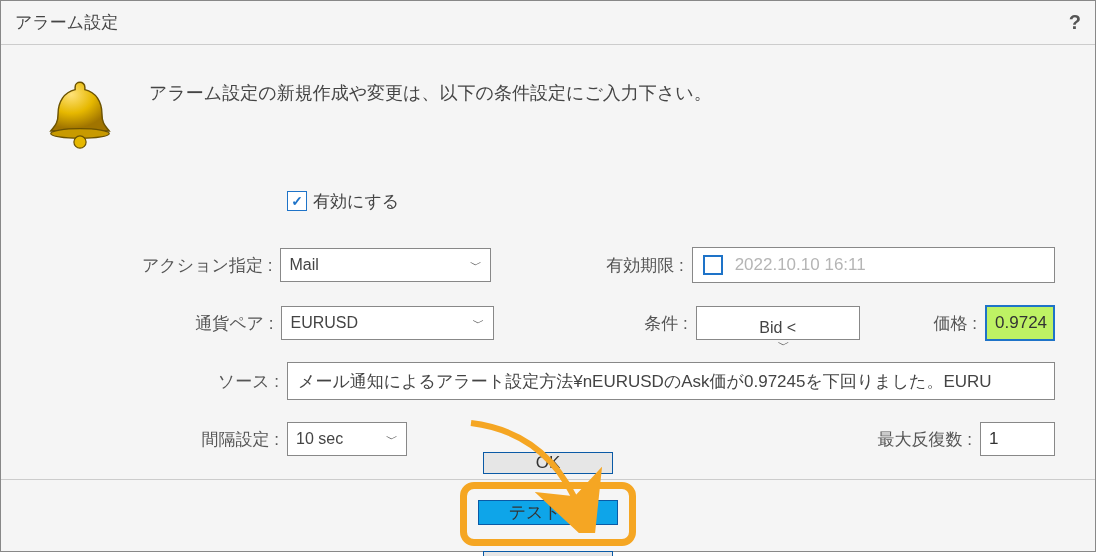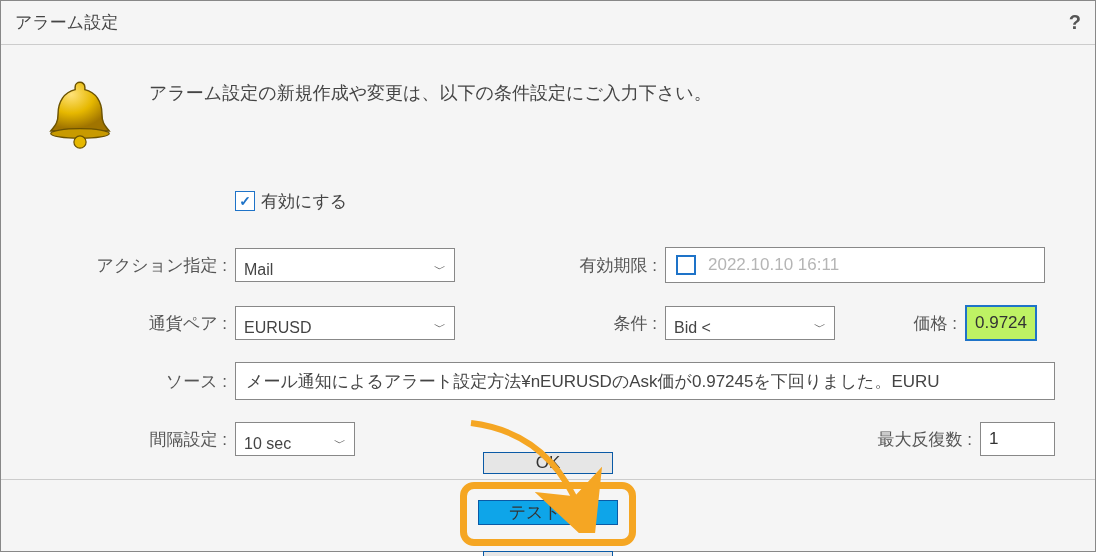--- a/index.html
+++ b/index.html
@@ -30,21 +30,21 @@
 }
 .titlebar .title { font-size: 17px; color: #444; }
 .titlebar .help { font-size: 20px; color: #555; font-weight: bold; cursor: pointer; }
 .content {
   padding: 30px 40px 0 40px;
   position: relative;
 }
 .header-row { display: flex; align-items: flex-start; gap: 30px; margin-bottom: 30px; }
 .bell { width: 78px; height: 78px; flex-shrink: 0; }
 .intro { font-size: 18px; color: #444; padding-top: 6px; }
-.form { margin-left: 44px; }
+.form { margin-left: 96px; }
 .row { display: flex; align-items: center; margin-bottom: 22px; height: 36px; }
 .row.first { margin-bottom: 28px; }
 .label-col {
   width: 150px;
   text-align: right;
   padding-right: 8px;
   font-size: 17px;
   color: #555;
 }
 .field { display: flex; align-items: center; }
@@ -58,27 +58,27 @@
 }
 .checkbox-label { font-size: 17px; color: #444; }
 .select, .textbox, .combo {
   border: 1px solid #888;
   background: #fff;
   height: 34px;
   padding: 12px 8px;
   font-size: 16px;
   color: #444;
   display: flex;
-  align-items: flex-start;
+  align-items: center;
   position: relative;
 }
 .select { justify-content: space-between; }
 .chevron { color: #555; font-size: 12px; margin-left: 12px; }
 .w220 { width: 220px; }
-.w170 { width: 170px; }
+.w170 { width: 170px; flex-direction: column; }
 .w120 { width: 120px; }
 .gap-label { text-align: right; font-size: 17px; color: #555; padding-right: 8px; }
 .datebox {
   border: 1.5px solid #888;
   background: #fff;
   height: 36px;
   display: flex;
   align-items: center;
   padding: 0 10px;
   gap: 12px;

